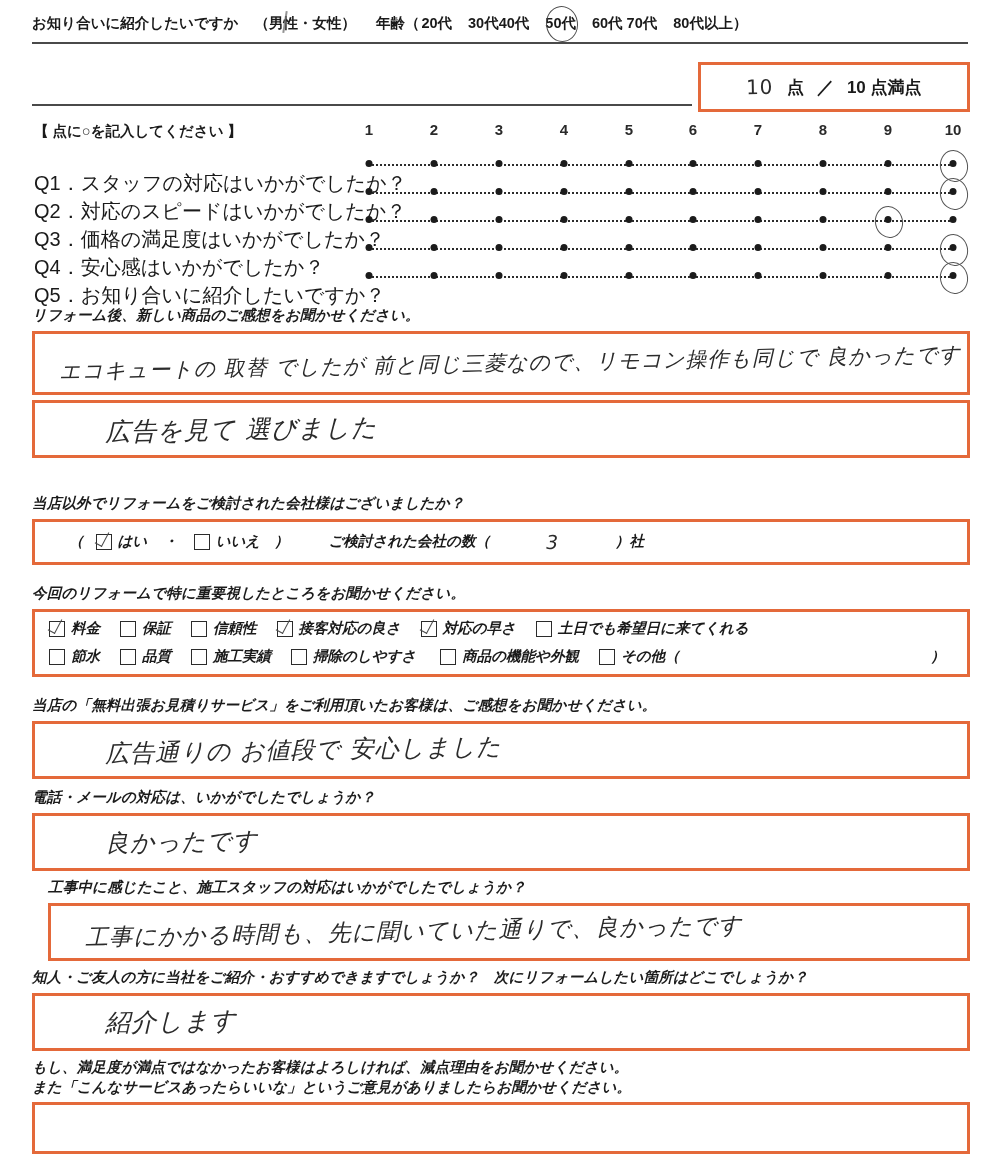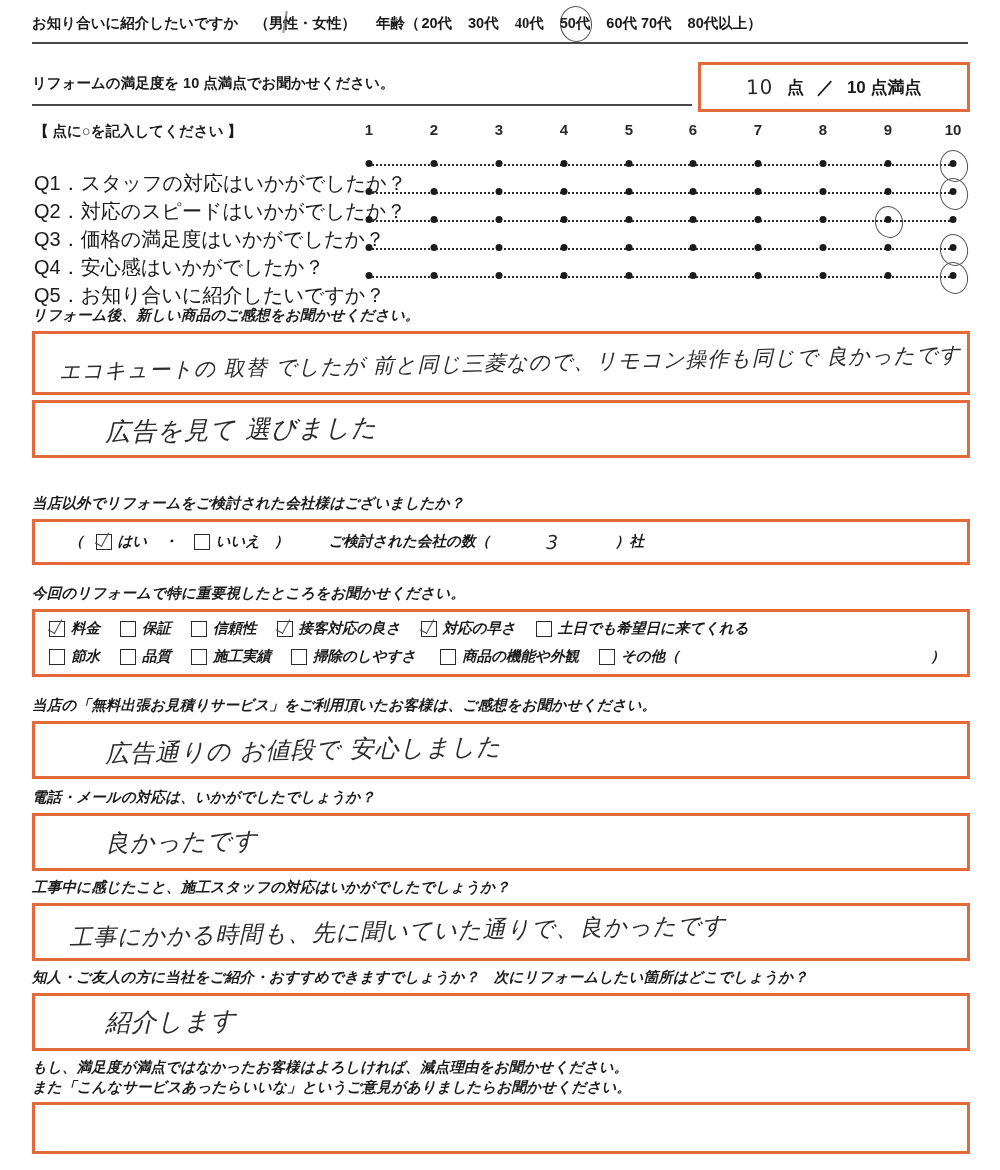--- a/index.html
+++ b/index.html
@@ -214,35 +214,32 @@
 
   <div class="hdr-row" style="top:14px;">
     <span class="hdr-text">お知り合いに紹介したいですか</span>
     <span class="hdr-text" style="margin-left:16px; position:relative;">
       <span>（男性・女性）</span>
       <span class="tick-mark" style="left:30px;"></span>
     </span>
     <span class="hdr-text" style="margin-left:20px;">年齢（</span>
     <span class="age-item hdr-text" style="margin-left:2px;"><span>20代</span></span>
     <span class="age-item hdr-text" style="margin-left:16px;"><span>30代</span></span>
-    <span class="age-item hdr-text" style="margin-left:16px;font-family:Liberation Serif, serif;"><span>40代</span></span>
+    <span class="age-item hdr-text" style="margin-left:0;"><span>40代</span></span>
     <span class="age-item hdr-text" style="margin-left:16px;">
       <span>50代</span>
       <span class="circle-mark"></span>
     </span>
     <span class="age-item hdr-text" style="margin-left:16px;"><span>60代</span></span>
     <span class="age-item hdr-text" style="margin-left:4px;text-align:right;"><span>70代</span></span>
     <span class="age-item hdr-text" style="margin-left:16px;"><span>80代以上</span></span>
     <span class="hdr-text">）</span>
   </div>
   <div class="hdr-rule" style="top:42px; width:936px;"></div>
 
-  <div class="hdr-row" style="top:74px;">
-    <span class="hdr-text">リフォームの満足度を 10 点満点でお聞かせください。</span>
-  </div>
   <div class="hdr-rule" style="top:104px; width:660px;"></div>
 
   <div class="score-box">
     <span class="hand score-hand">10</span>
     <span>点</span>
     <span>／</span>
     <span>10 点満点</span>
   </div>
 
   <div class="rating-wrap">
@@ -442,21 +439,21 @@
     </div>
   </div>
 
   <div class="sec" style="top:788px;">
     <div class="q-label sec-label">電話・メールの対応は、いかがでしたでしょうか？</div>
     <div class="ansbox" style="height:58px;">
       <span class="hand" style="font-size:24px; margin-left:58px;">良かったです</span>
     </div>
   </div>
 
-  <div class="sec" style="top:878px;">
+  <div class="sec" style="top:878px;margin-left:16px;">
     <div class="q-label sec-label">工事中に感じたこと、施工スタッフの対応はいかがでしたでしょうか？</div>
     <div class="ansbox" style="height:58px;">
       <span class="hand" style="font-size:23px; margin-left:22px;">工事にかかる時間も、先に聞いていた通りで、良かったです</span>
     </div>
   </div>
 
   <div class="sec" style="top:968px;">
     <div class="q-label sec-label">知人・ご友人の方に当社をご紹介・おすすめできますでしょうか？　次にリフォームしたい箇所はどこでしょうか？</div>
     <div class="ansbox" style="height:58px;">
       <span class="hand" style="font-size:25px; margin-left:58px;">紹介します</span>

